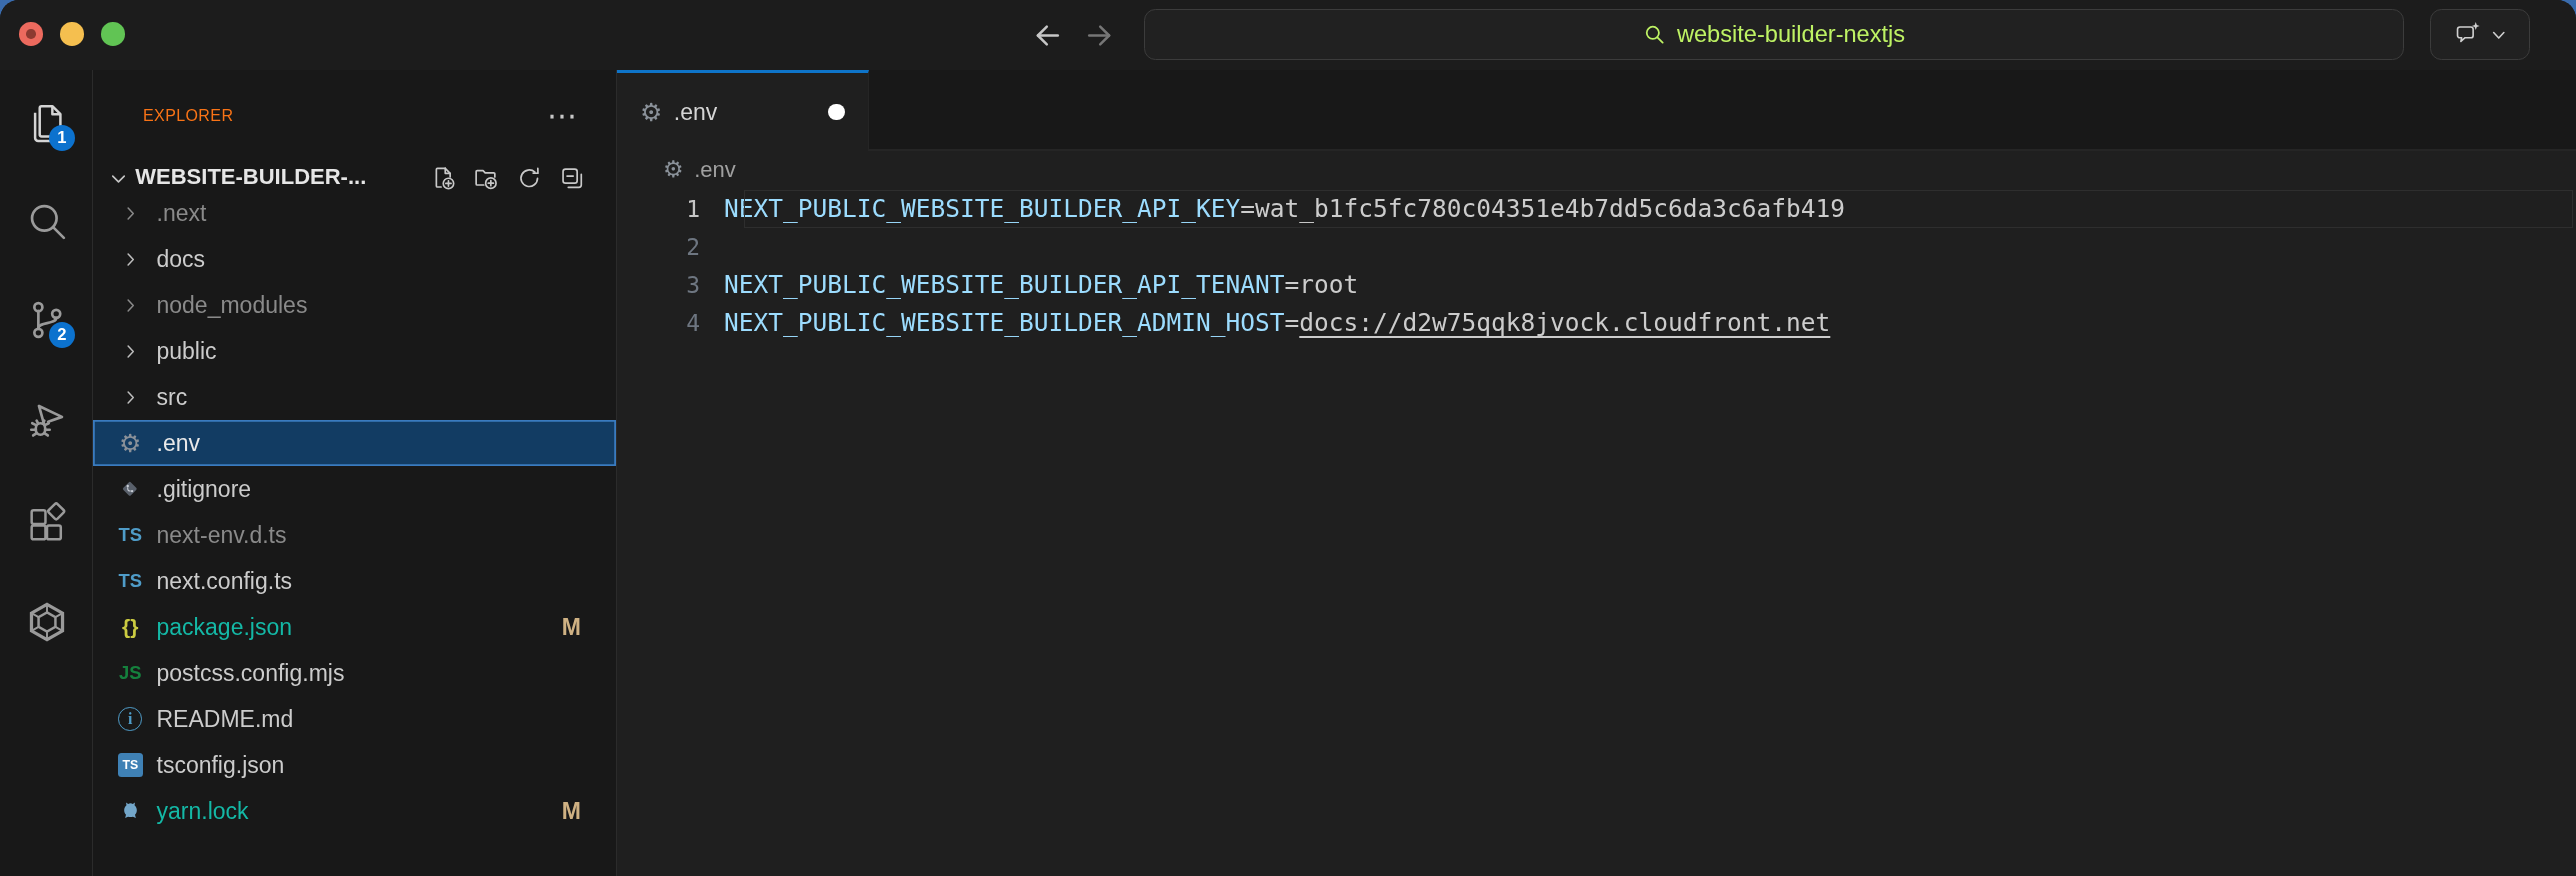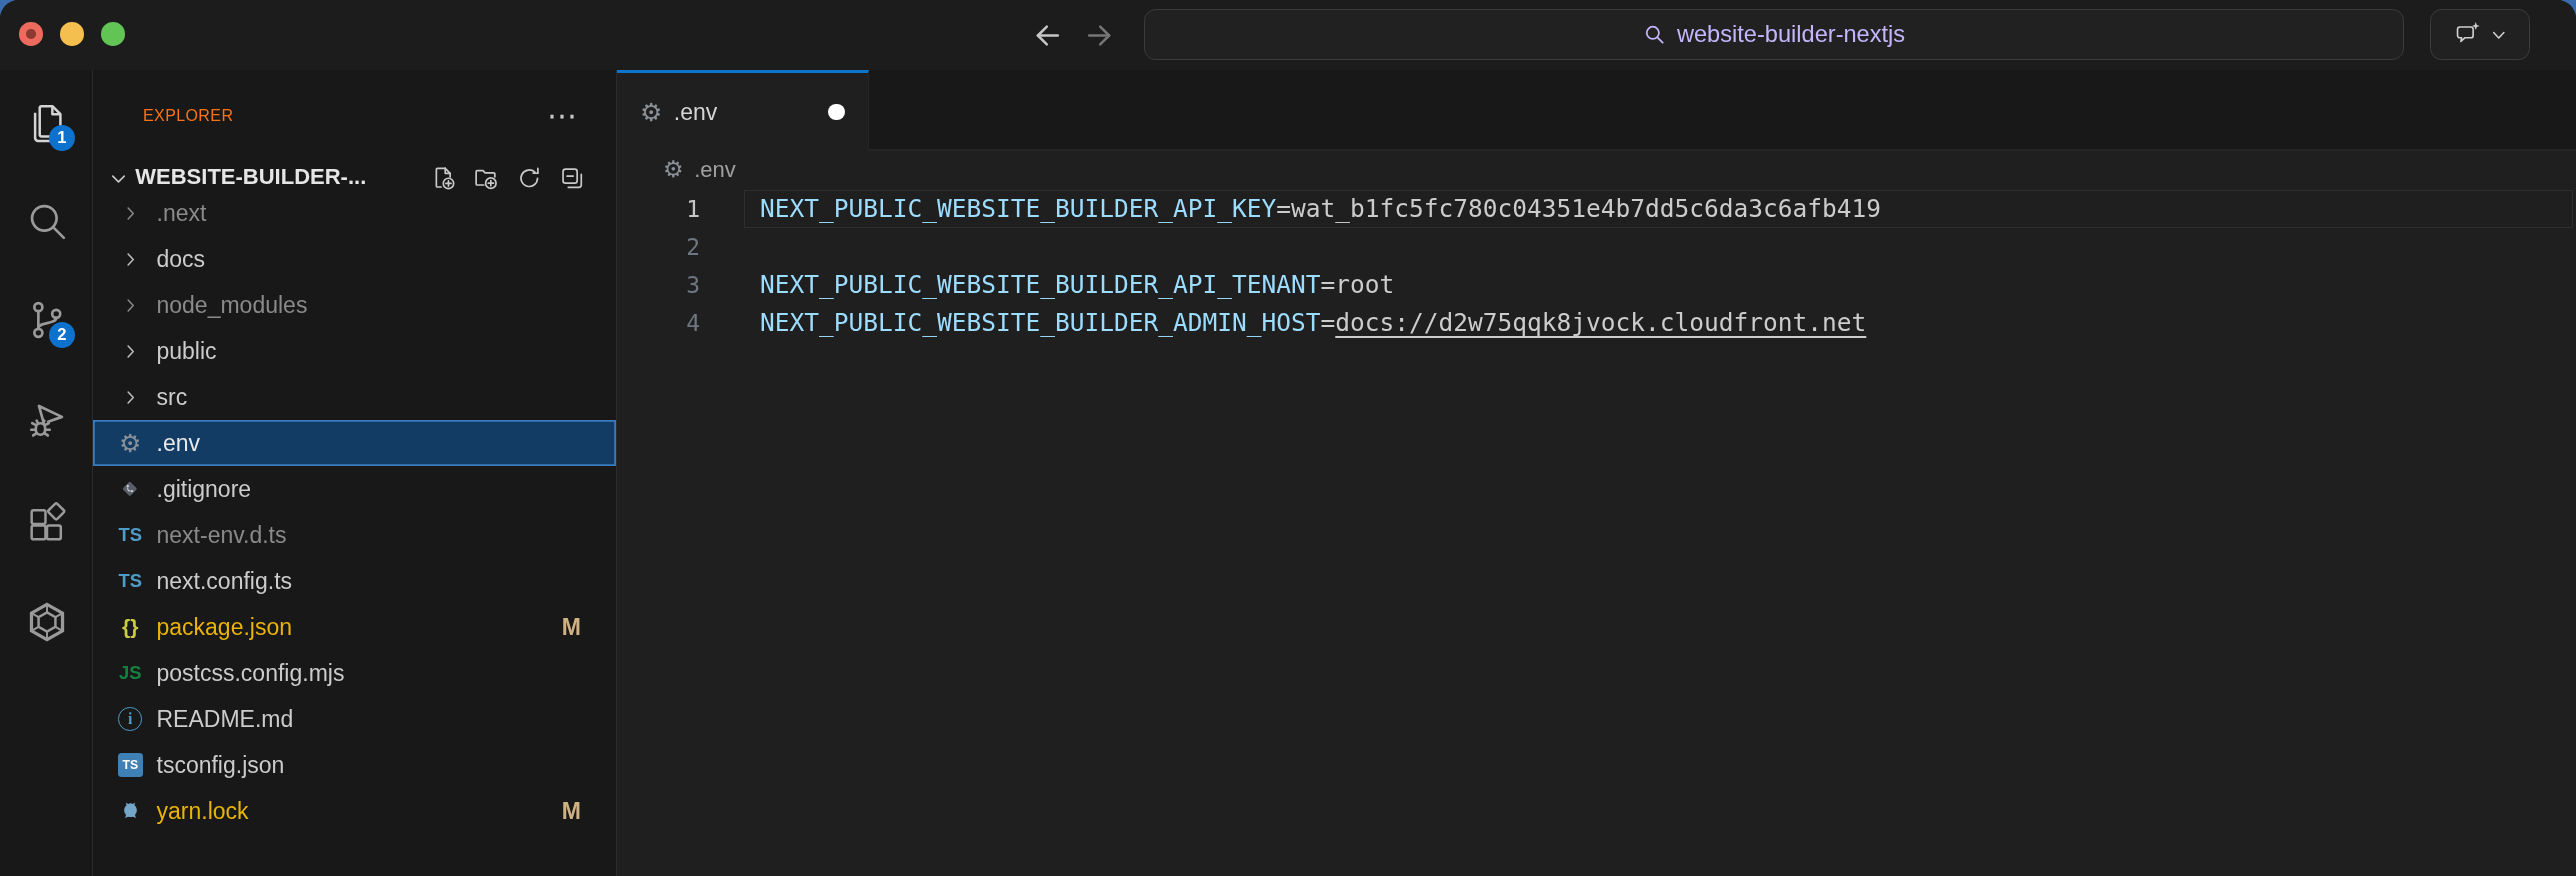--- a/index.html
+++ b/index.html
@@ -14,21 +14,21 @@
   .tl { width:23.6px; height:23.6px; border-radius:50%; position:relative; }
   .tl-close { background:#ec6a5e; }
   .tl-close::after { content:""; position:absolute; left:7px; top:7px; width:9.6px; height:9.6px; border-radius:50%; background:#8c3a31; }
   .tl-min { background:#f5bf4f; }
   .tl-max { background:#61c454; }
   .nav-arrow { position:absolute; top:19px; width:33px; height:33px; }
   .nav-back { left:1031px; color:#c6c6c6; }
   .nav-fwd  { left:1083px; color:#767676; }
   .cmd-center { position:absolute; left:1144px; top:8.8px; width:1260px; height:51px;
     background:#212121; border:1.8px solid #3c3c3c; border-radius:11.4px;
-    display:flex; align-items:center; justify-content:center; gap:10.5px; color:#c4b5fd; font-size:23.6px; }
+    display:flex; align-items:center; justify-content:center; gap:10.5px; color:#bef264; font-size:23.6px; }
   .chat-btn { position:absolute; left:2430px; top:8.8px; width:100px; height:51px;
     background:#212121; border:1.8px solid #3c3c3c; border-radius:11.4px;
     display:flex; align-items:center; justify-content:center; gap:7.9px; color:#cfcfcf; }
 
   
   .main { position:absolute; top:70px; left:0; right:0; bottom:0; display:flex; }
 
   
   .activitybar { width:93px; background:#181818; border-right:1.8px solid #2b2b2b; position:relative; flex:none; }
   .ab-item { position:absolute; left:23.6px; width:46px; height:46px; color:#9a9a9a; cursor:pointer; }
@@ -46,21 +46,21 @@
   .section-chevron { color:#c5c5c5; margin-right:5.3px; display:flex; }
   .section-label { font-size:22px; font-weight:700; color:#e6e6e6; white-space:nowrap; }
   .section-actions { margin-left:auto; margin-right:31.5px; display:flex; gap:18.4px; color:#c9c9c9; }
   .section-actions svg { cursor:pointer; }
 
   .tree { }
   .row { height:46px; display:flex; align-items:center; padding-left:25px; font-size:23px; color:#cccccc; cursor:pointer; position:relative; }
   .row .slot { width:24.5px; display:flex; align-items:center; justify-content:center; margin-right:14px; flex:none; }
   .row .label { white-space:nowrap; }
   .row.dim { color:#8a8a8a; }
-  .row.mod .label { color:#eab308; }
+  .row.mod .label { color:#14b8a6; }
   .row.sel { background:#123c63; box-shadow:inset 0 0 0 1.8px #3a7bbf; color:#e9e9e9; }
   .git-badge { margin-left:auto; margin-right:35px; color:#cfb183; font-size:23px; font-weight:600; }
   .twisty { display:flex; color:#bdbdbd; }
   .row.dim .twisty { color:#8a8a8a; }
   .gear-glyph { font-family:"DejaVu Sans", sans-serif; font-size:25px; color:#8a9199; line-height:1; }
   .ico-ts { font-size:18.4px; font-weight:700; color:#4f9cc8; }
   .ico-js { font-size:18.4px; font-weight:700; color:#15803d; }
   .ico-braces { font-size:21px; font-weight:700; color:#cbcb41; }
   .ico-info { width:23.6px; height:23.6px; border:1.8px solid #4f9cc8; border-radius:50%; color:#4f9cc8;
     display:flex; align-items:center; justify-content:center; font-size:15.8px; font-weight:700; font-family:"Liberation Serif", serif; }
@@ -74,21 +74,21 @@
   .tab { position:relative; z-index:1; width:252px; height:81px; background:#1f1f1f;
     border-top:3.5px solid #0e74c9; border-right:1.8px solid #252525;
     display:flex; align-items:center; padding:0 23px; gap:11.4px; color:#d5d5d5; font-size:23px; cursor:pointer; }
   .tab-dot { margin-left:auto; width:16.6px; height:16.6px; border-radius:50%; background:#ffffff; }
   .breadcrumbs { height:37px; display:flex; align-items:center; padding-left:46px; gap:10.5px; color:#a0a0a0; font-size:22px; }
   .breadcrumbs .gear-glyph { font-size:23px; }
 
   .code { position:relative; padding-top:1.8px; font-family:"DejaVu Sans Mono", monospace; font-size:24.5px; }
   .line { height:38px; display:flex; align-items:center; position:relative; }
   .num { width:83px; text-align:right; color:#6e7681; font-size:23px; flex:none; }
-  .content { margin-left:60px; white-space:pre; }
+  .content { margin-left:24px; white-space:pre; }
   .k { color:#9cdcfe; }
   .eq { color:#cccccc; }
   .v { color:#cccccc; }
   .v.link { text-decoration:underline; text-underline-offset:5.3px; text-decoration-thickness:1.8px; }
   .line.current .num { color:#c6c6c6; }
   .line.current::after { content:""; position:absolute; left:127px; right:3.5px; top:0; bottom:0;
     border:1.8px solid #2e2e2e; pointer-events:none; }
 
   svg { display:block; }
 </style>

